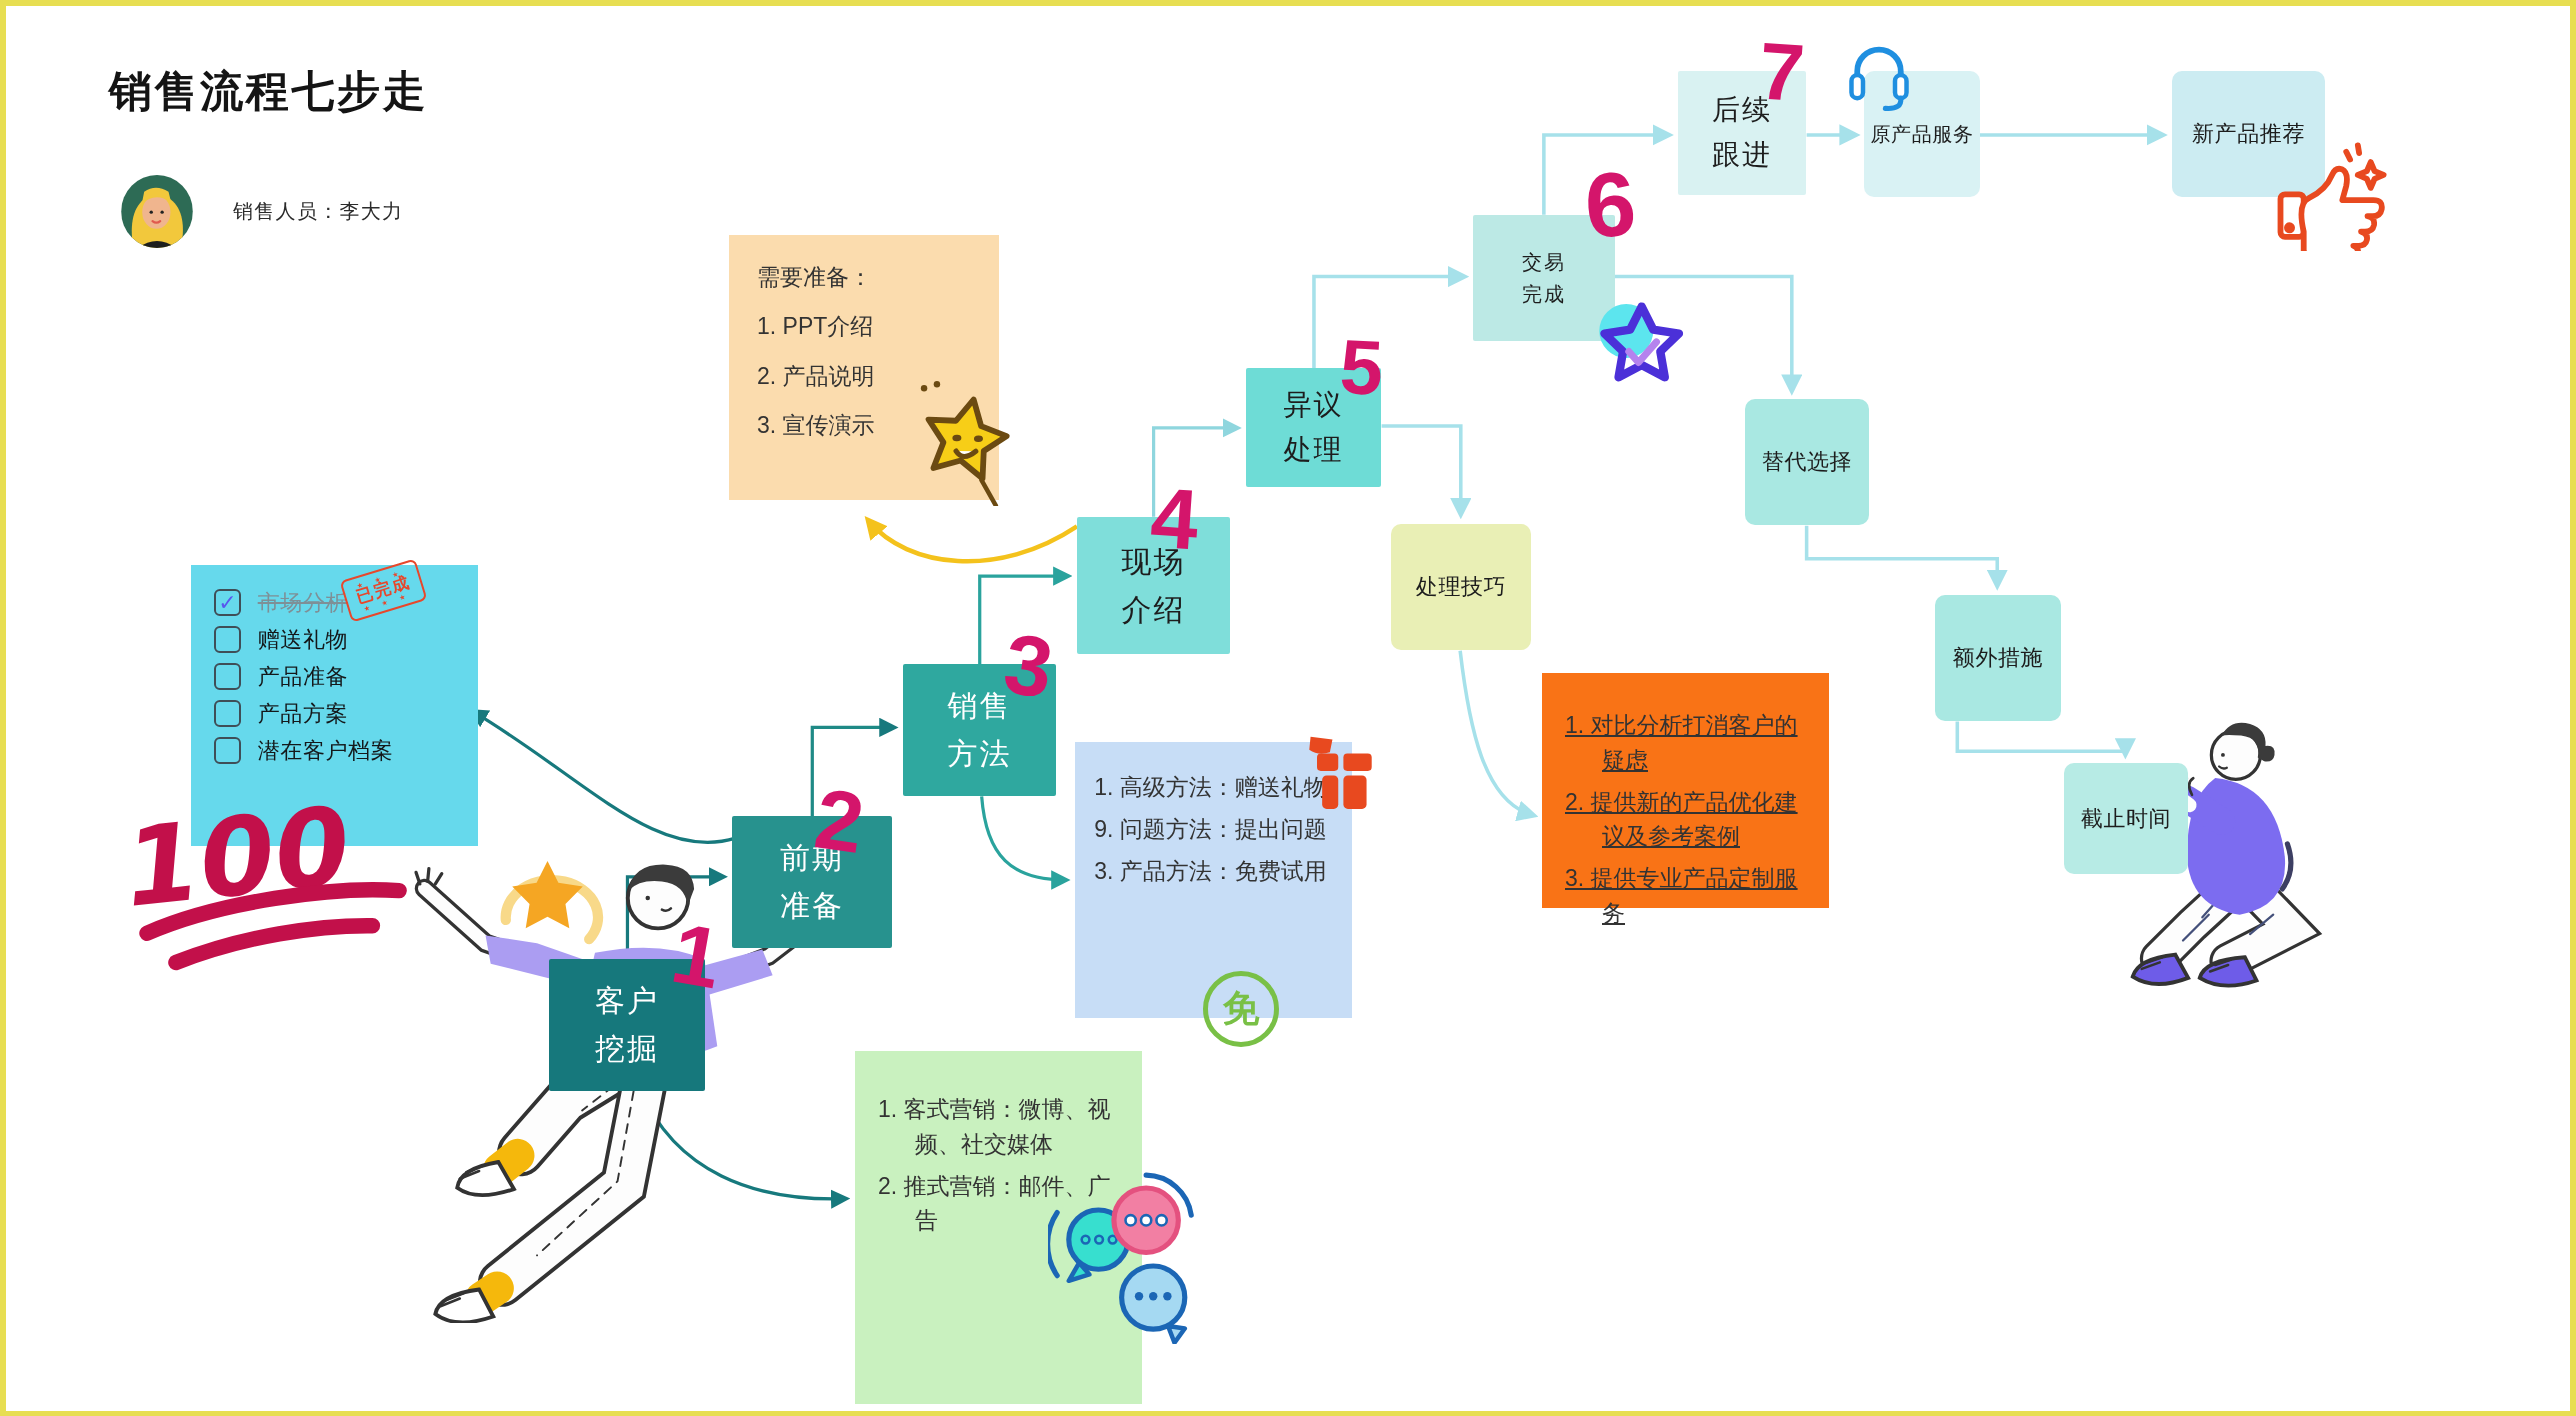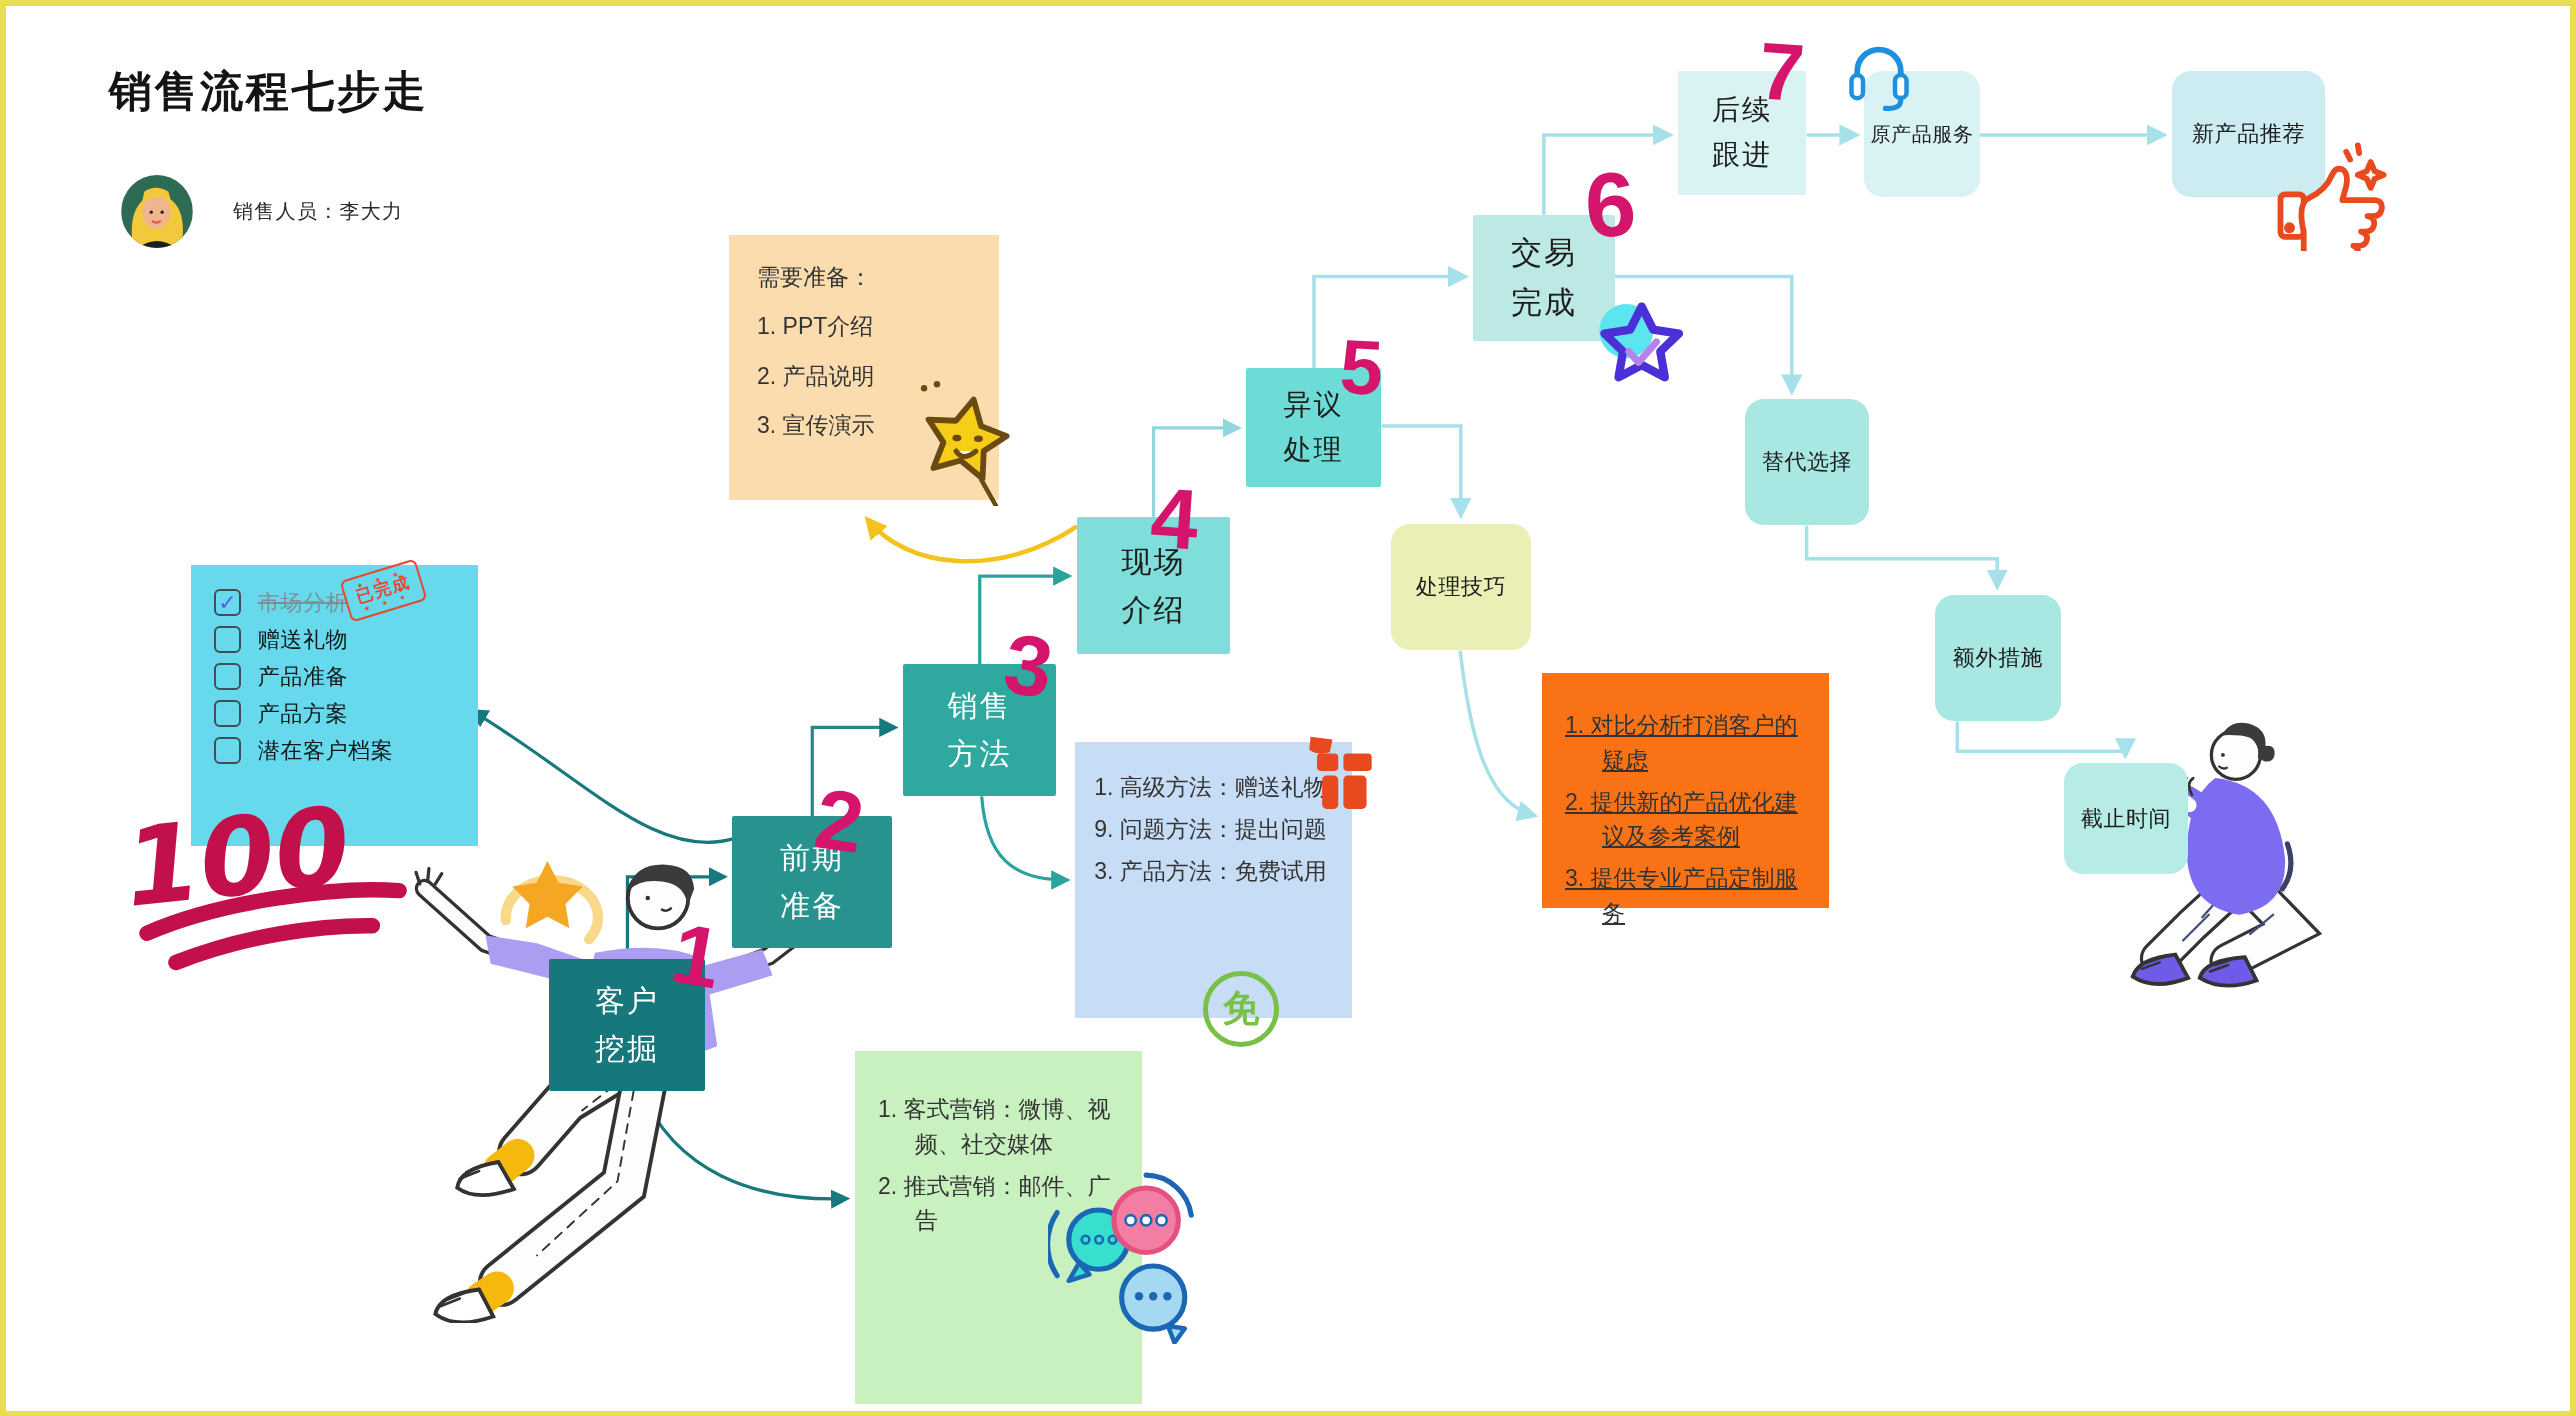--- a/index.html
+++ b/index.html
@@ -19,25 +19,25 @@
 
   
   .node { position:absolute; z-index:6; display:flex; align-items:center; justify-content:center;
           text-align:center; white-space:pre-line; border-radius:2px;
           font-size:30px; line-height:1.6; letter-spacing:1.9px; color:#fff; font-weight:500; }
   .n-step1 { left:543px;  top:953px; width:156px; height:132px; background:#16787c; }
   .n-step2 { left:726px; top:810px; width:160px; height:132px; background:#27928e; }
   .n-step3 { left:897px; top:658px; width:153px; height:132px; background:#2fa89f; }
   .n-step4 { left:1071px; top:511px;  width:153px; height:137px; background:#7fdeda; color:#1d1d1d; }
   .n-step5 { left:1240px; top:362px;  width:135px; height:119px; background:#6edcd6; color:#1d1d1d; font-size:28px; }
-  .n-step6 { left:1467px; top:209px;  width:142px; height:126px; background:#bce9e5; color:#1d1d1d; font-size:31px; }
+  .n-step6 { left:1467px; top:209px;  width:142px; height:126px; background:#bce9e5; color:#1d1d1d; font-size:20px; }
   .n-step7 { left:1672px; top:65px;  width:128px; height:124px; background:#d9f2f2; color:#1d1d1d; font-size:28px; }
 
   .branch { position:absolute; z-index:6; display:flex; align-items:center; justify-content:center;
-            border-radius:19px; font-size:22px; color:#1d1d1d; letter-spacing:0.6px; }
+            border-radius:10px; font-size:22px; color:#1d1d1d; letter-spacing:0.6px; }
   .b-origin   { left:1858px; top:65px;  width:116px; height:126px; background:#d9f2f4; font-size:20px; }
   .b-newprod  { left:2166px; top:65px;  width:153px; height:126px; background:#ccecf2; }
   .b-alt      { left:1739px; top:393px;  width:124px; height:126px; background:#a9e8e2; }
   .b-extra    { left:1929px; top:589px;  width:126px; height:126px; background:#a9e8e2; }
   .b-deadline { left:2058px; top:757px; width:124px; height:111px; background:#b7ebe5; }
   .b-skills   { left:1385px; top:518px;  width:140px; height:126px; background:#e9efb5; }
 
   
   .num { position:absolute; z-index:9; color:#d4156b; font-weight:700; font-size:85px; line-height:1; }
   .num1 { left:667px; top:907px; transform:rotate(10deg); }

